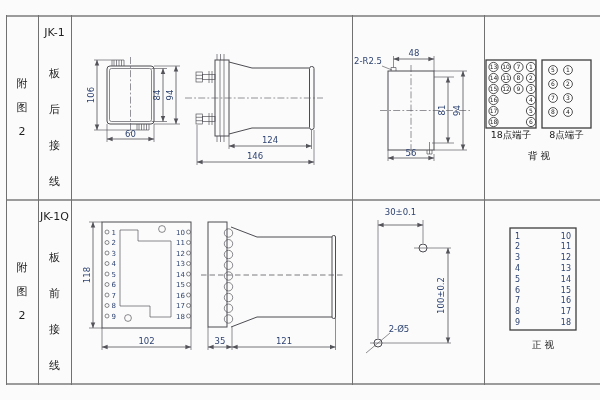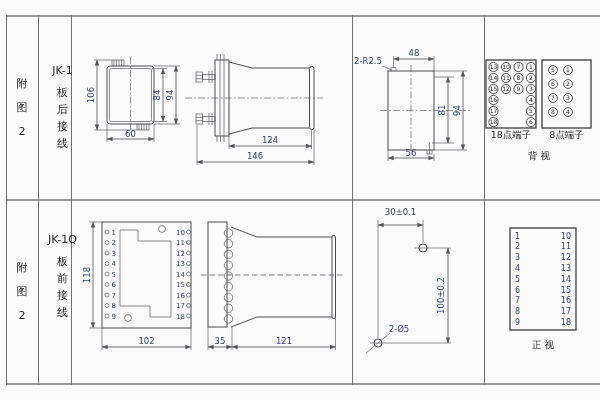--- a/index.html
+++ b/index.html
@@ -4,21 +4,21 @@
 <style>
   html,body{margin:0;padding:0;background:#fff;}
   .canvas{position:relative;width:600px;height:400px;background:#fbfbfb;
           font-family:"DejaVu Sans",sans-serif;overflow:hidden;}
   .hline{position:absolute;height:2px;background:#9b9b9b;}
   .vline{position:absolute;width:1px;background:#717171;}
   .hcell{position:absolute;display:flex;flex-direction:column;align-items:center;
          justify-content:center;color:#1f1f1f;}
   .hcell span{font-size:11px;line-height:1;}
   .gap13{gap:13px;}
-  .gap11{gap:6px;padding-left:8px;}
+  .gap11{gap:25px;}
   .model{font-size:10.5px;margin-bottom:5px;white-space:nowrap;}
   svg{position:absolute;display:block;}
   .dw{fill:none;stroke:#4c4c52;stroke-width:1;}
   .thin{stroke-width:0.65;}
   .el{stroke:#53535a;stroke-width:0.65;fill:none;}
   .dl{stroke:#53535a;stroke-width:0.8;fill:none;
       marker-start:url(#arr);marker-end:url(#arr);}
   .cl{stroke:#5a5a62;stroke-width:0.65;stroke-dasharray:7 2.2 1.8 2.2;fill:none;}
   .dsh{stroke:#5a5a62;stroke-width:0.8;stroke-dasharray:5.5 3;fill:none;}
   .tc{fill:#fff;stroke:#3d3d3d;stroke-width:0.9;}
@@ -55,21 +55,21 @@
     <span>后</span>
     <span>接</span>
     <span>线</span>
   </div>
 
   <div class="hcell gap13" style="left:6px;top:199px;width:32px;height:184px;">
     <span>附</span>
     <span>图</span>
     <span>2</span>
   </div>
-  <div class="hcell gap11" style="left:38px;top:184px;width:33px;height:184px;">
+  <div class="hcell gap11" style="left:38px;top:199px;width:33px;height:184px;">
     <span class="model">JK-1Q</span>
     <span>板</span>
     <span>前</span>
     <span>接</span>
     <span>线</span>
   </div>
 
   <svg style="left:71px;top:15px;" width="281" height="185" viewBox="0 0 281 185">
     <defs>
       <marker id="arr" viewBox="0 0 8 8" refX="7.5" refY="4" markerWidth="8" markerHeight="8" orient="auto-start-reverse">

